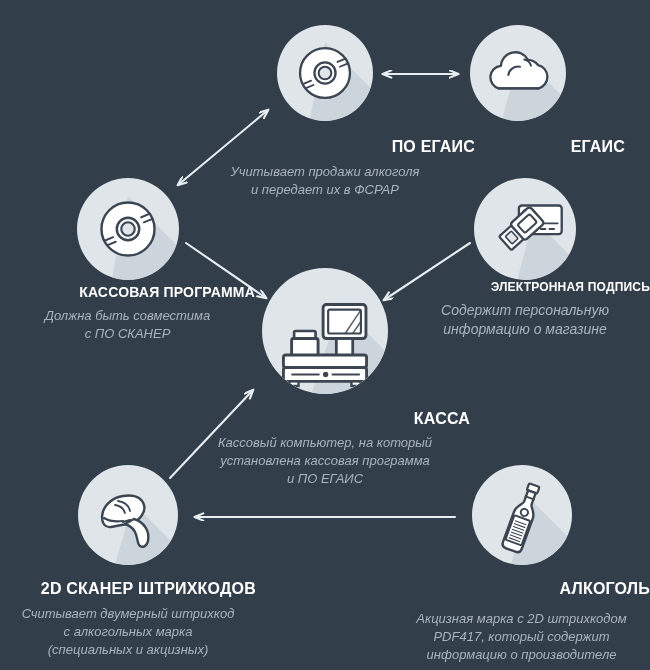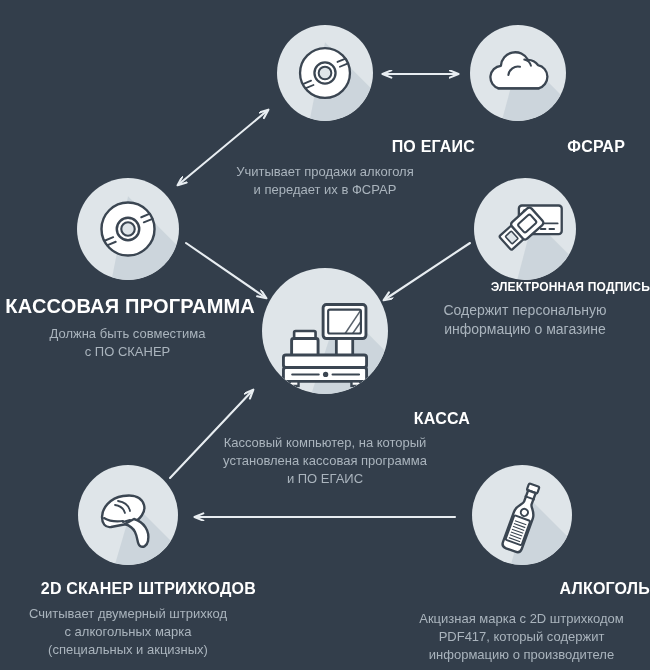--- a/index.html
+++ b/index.html
@@ -49,34 +49,35 @@
   .title {
     color: #ffffff;
     font-weight: bold;
     letter-spacing: 0.2px;
     white-space: nowrap;
     text-align: right;
   }
   .desc {
     color: #aab4bd;
     line-height: 1.38;
+    font-style: italic;
   }
   
   #node-egais-software { left: 175px; top: 25px; width: 300px; }
   #node-egais-software .circle { width: 96px; height: 96px; }
   #node-egais-software .title { font-size: 16px; margin-top: 17px; }
   #node-egais-software .desc { font-size: 13px; margin-top: 7px; }
 
   #node-fsrar { left: 410px; top: 25px; width: 215px; }
   #node-fsrar .circle { width: 96px; height: 96px; }
   #node-fsrar .title { font-size: 16px; margin-top: 17px; }
 
   #node-cash-program { left: 0px; top: 178px; width: 255px; }
   #node-cash-program .circle { width: 102px; height: 102px; }
-  #node-cash-program .title { font-size: 20px; margin-top: 15px; }
+  #node-cash-program .title { font-size: 14px; margin-top: 4px; }
   #node-cash-program .desc { font-size: 13px; margin-top: 7px; }
 
   #node-esignature { left: 400px; top: 178px; width: 250px; }
   #node-esignature .circle { width: 102px; height: 102px; }
   #node-esignature .title { font-size: 12px; }
   #node-esignature .desc { font-size: 14px; margin-top: 7px; }
 
   #node-cashbox { left: 180px; top: 268px; width: 290px; }
   #node-cashbox .circle { width: 126px; height: 126px; }
   #node-cashbox .title { font-size: 16px; margin-top: 16px; }
@@ -171,21 +172,21 @@
         </defs>
         <g clip-path="url(#clipB)">
           <path d="M52,30 L125,103 L125,130 L25,130 Z" fill="#c9d2d9" opacity="0.85"></path>
           <path d="M30,66 a12,12 0 0 1 2.2,-23.5 a15,15 0 0 1 28.2,-6.2 a13,13 0 0 1 10.4,5.4 a12.5,12.5 0 0 1 0.5,24.3 Z" fill="#ffffff" stroke="#3b4652" stroke-width="2.4" stroke-linejoin="round"></path>
           <path d="M29,66 L72,66" stroke="#3b4652" stroke-width="2.4" stroke-linecap="round"></path>
           <path d="M40,52 a10,10 0 0 1 12,-8.5" fill="none" stroke="#3b4652" stroke-width="2.2" stroke-linecap="round"></path>
           <path d="M56.5,36 a9,9 0 0 1 7,6.5" fill="none" stroke="#3b4652" stroke-width="2" stroke-linecap="round"></path>
         </g>
       </svg>
     </div>
-    <div class="title">ФСРАР</div>
+    <div class="title">ЕГАИС</div>
   </div>
 
   <div class="node" id="node-cash-program">
     <div class="circle">
       <svg viewBox="0 0 100 100">
         <defs>
           <clipPath id="clipC">
               <circle cx="50" cy="50" r="50"></circle>
             </clipPath>
         </defs>

